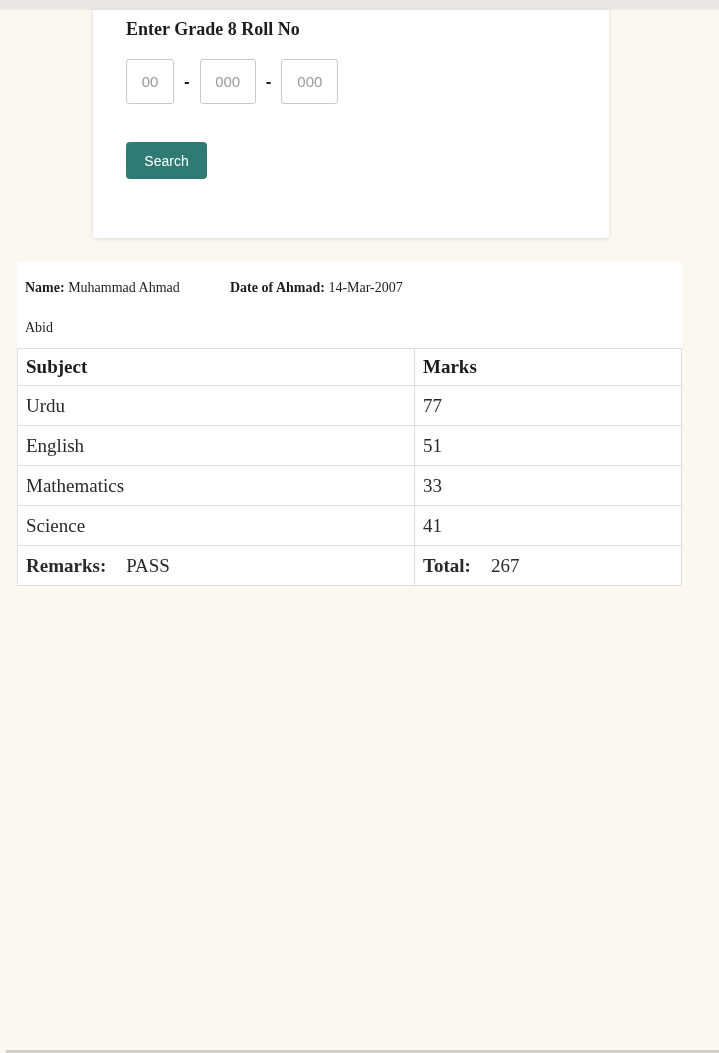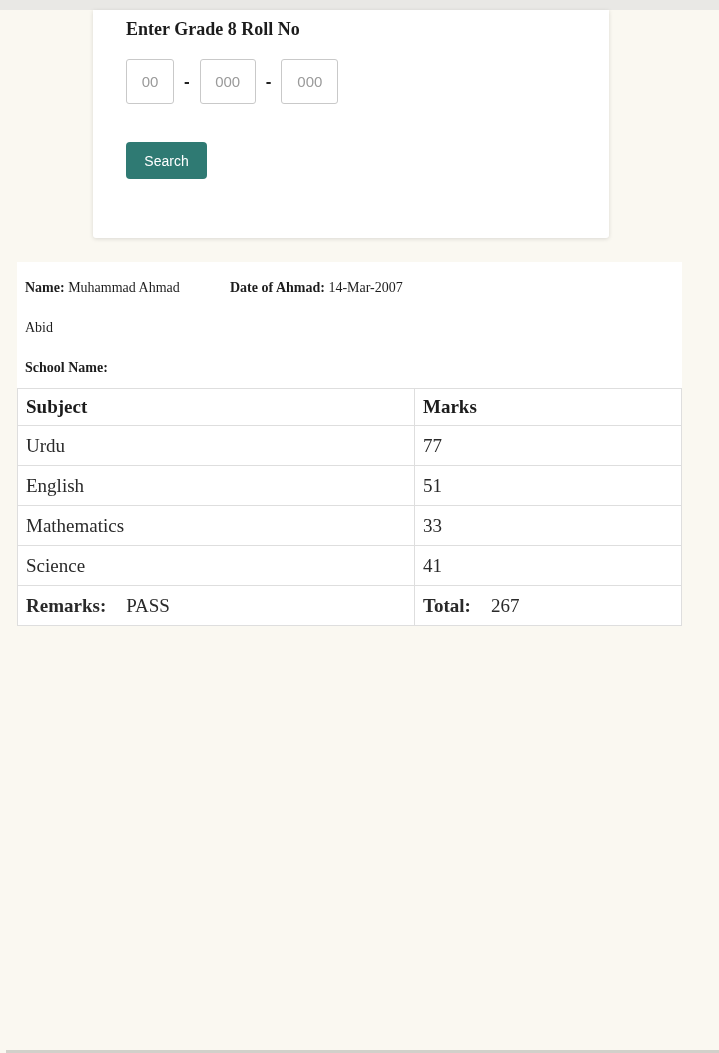--- a/index.html
+++ b/index.html
@@ -72,21 +72,20 @@
           <span>Muhammad Ahmad Abid</span>
         </div>
         <div class="c3">
           <div>
             <span class="lbl">Date of Ahmad:</span>
             <span>14-Mar-2007</span>
           </div>
         </div>
       </div>
       <div class="school">
-        <span class="block-lbl">School Name:</span>
       </div>
     </div>
 
     <table class="marks">
       <thead>
         <tr>
           <th class="subject-col">Subject</th>
           <th>Marks</th>
         </tr>
       </thead>

